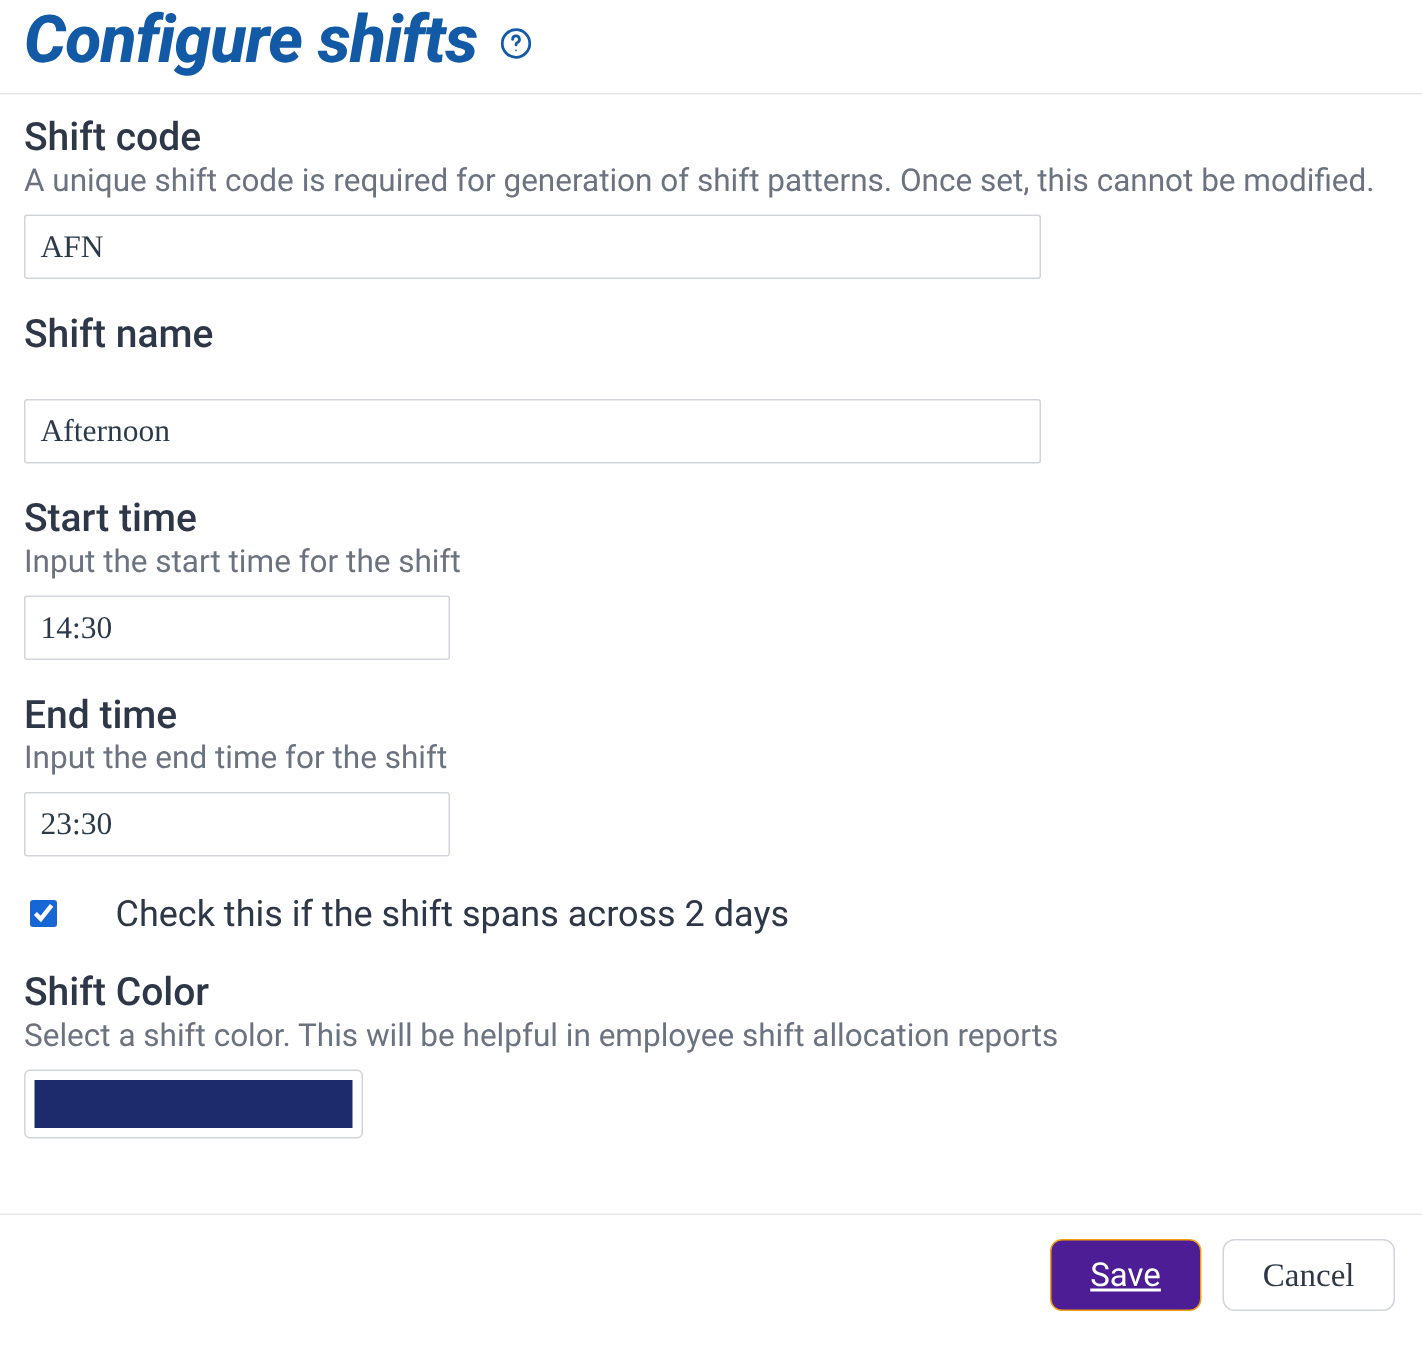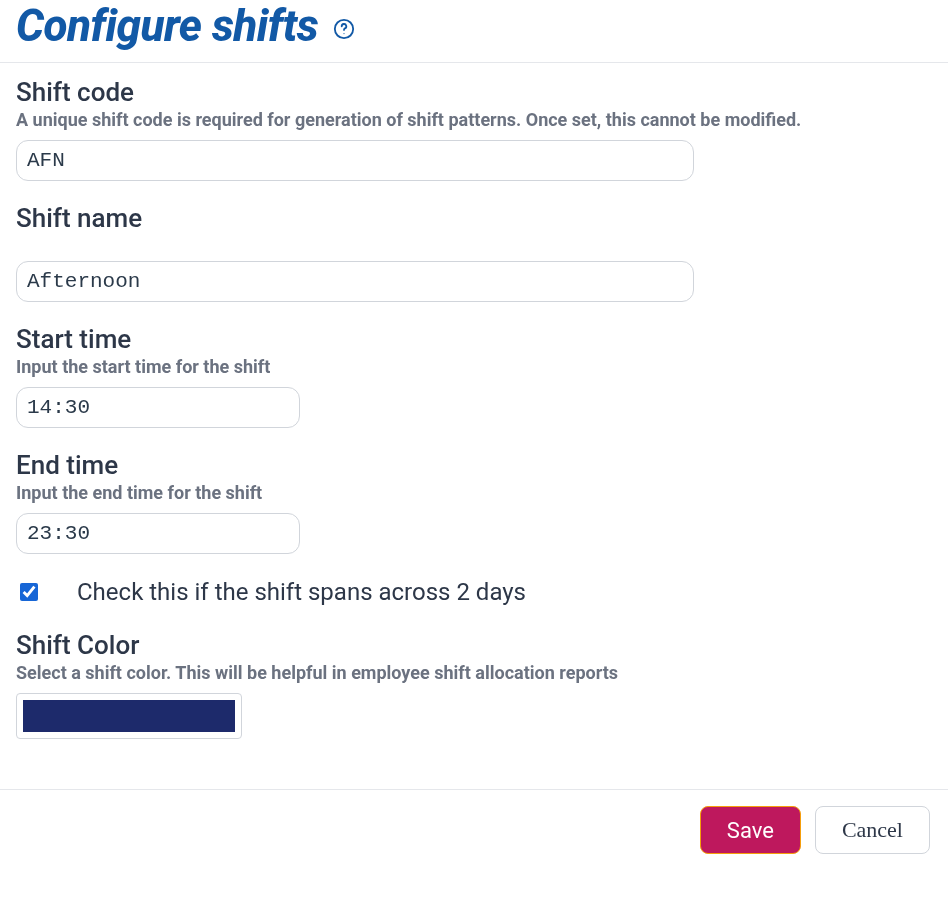--- a/index.html
+++ b/index.html
@@ -40,34 +40,33 @@
     padding: 14px 0 0 16px;
   }
   .field-group { margin-bottom: 22px; }
   .field-label {
     font-size: 26px;
     font-weight: 500;
     color: #2d3748;
     margin: 0 0 2px 0;
   }
   .field-help {
-    font-size: 18px;
+    font-size: 21px;
     color: #6b7280;
     margin: 0 0 10px 0;
-    font-weight: bold;
   }
   input[type="text"].text-input,
   input[type="time"].text-input {
     font-size: 21px;
     padding: 8px 10px;
     border: 1px solid #d1d5db;
-    border-radius: 12px;
+    border-radius: 2px;
     color: #2b3a4a;
     background: #fff;
-    font-family: Liberation Mono, monospace;
+    font-family: Liberation Serif, serif;
     outline: none;
   }
   .w-wide { width: 678px; }
   .w-time { width: 284px; }
 
   .checkbox-row {
     display: flex;
     align-items: center;
     gap: 36px;
     margin: 24px 0 24px 0;
@@ -106,23 +105,24 @@
   }
   .btn {
     font-size: 22px;
     padding: 10px 26px;
     border-radius: 8px;
     cursor: pointer;
     border: 1px solid transparent;
     font-family: inherit;
   }
   .btn-primary {
-    background: #be185d;
+    background: #4c1d95;
     color: #fff;
     border-color: #f59e0b;
+    text-decoration: underline;
   }
   .btn-secondary {
     background: #fff;
     color: #2d3748;
     border: 1px solid #d1d5db;
     font-family: Liberation Serif, serif;
   }
 </style>
 </head>
 <body>

